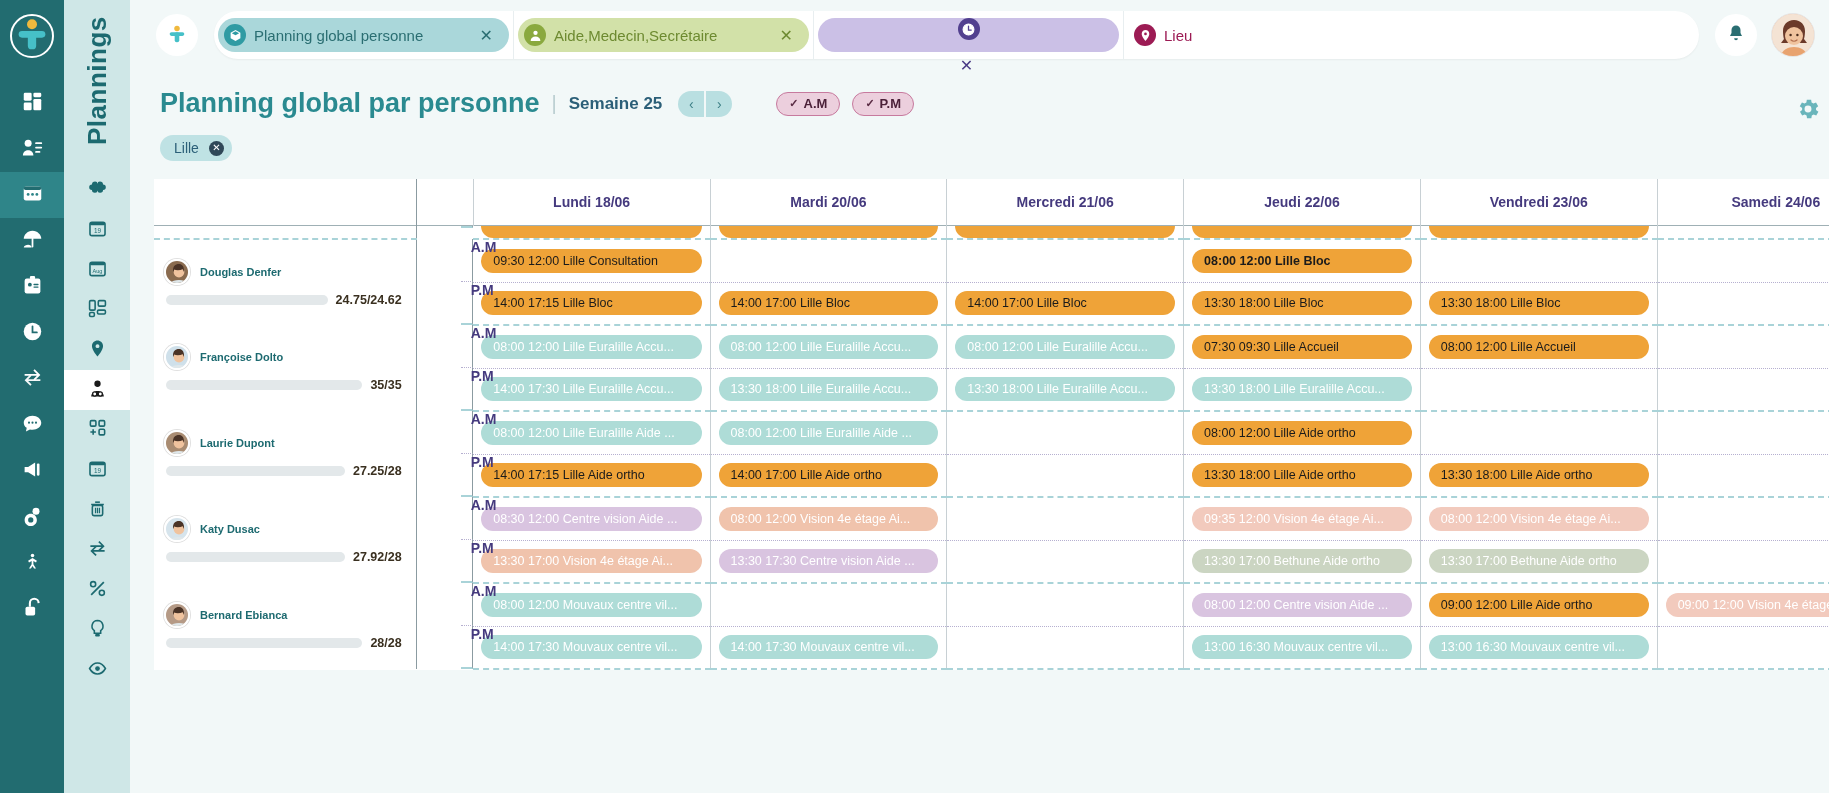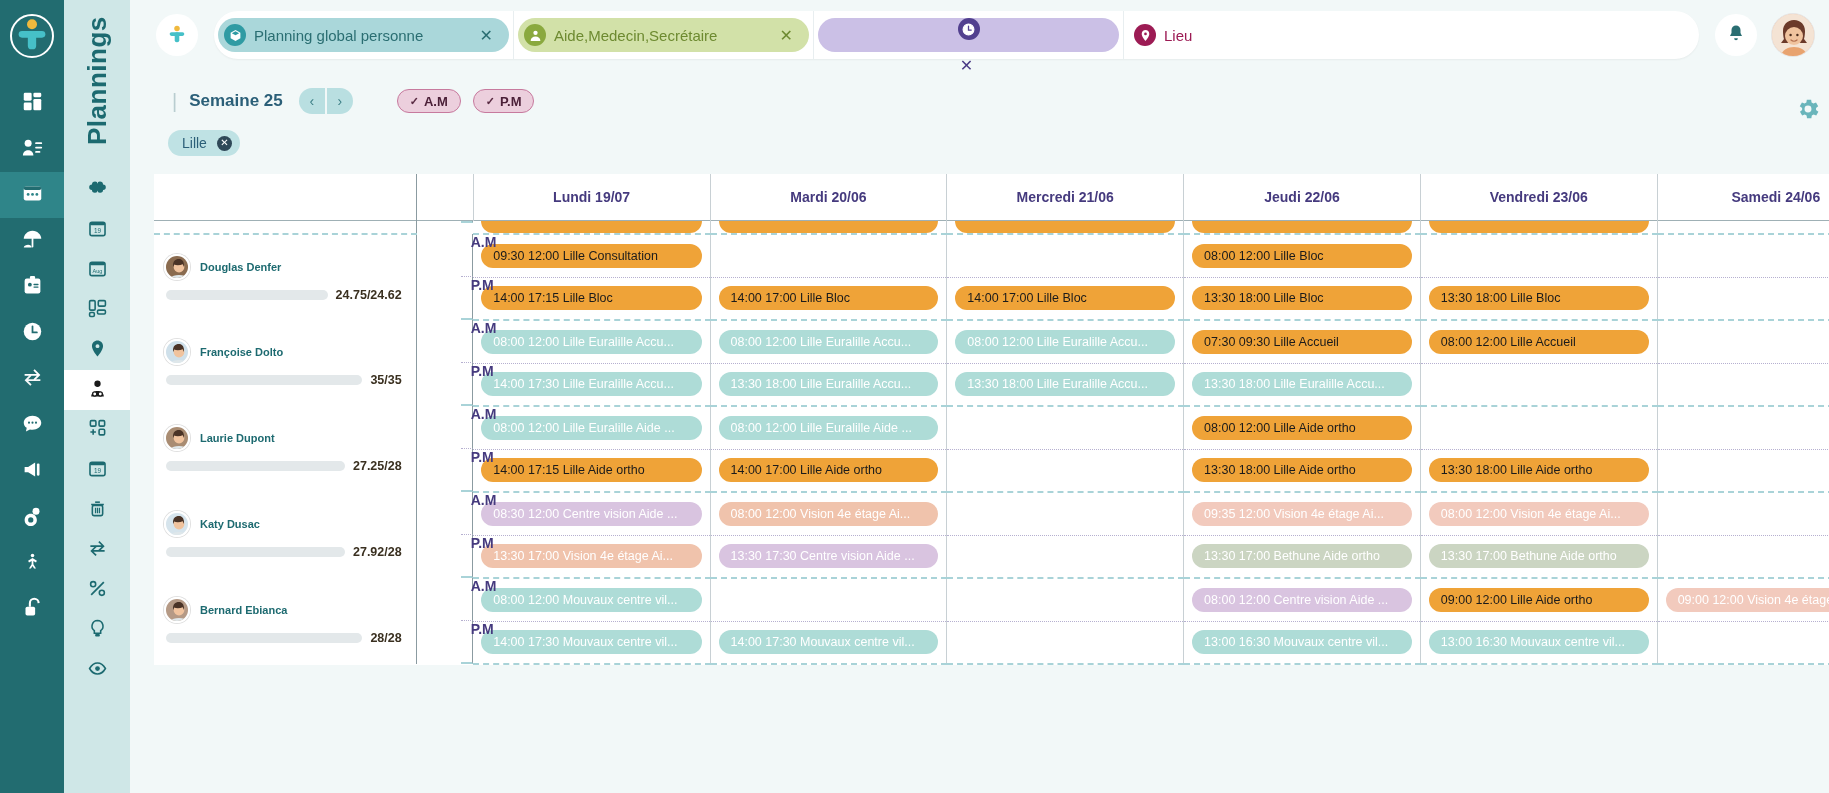--- a/index.html
+++ b/index.html
@@ -148,21 +148,21 @@
   }
   .ampm-btn .ck { font-size: 11px; color: #5a2c44; }
 
   .gear-right {
     position: absolute; right: 8px; top: 96px;
     width: 26px; height: 26px; cursor: pointer;
   }
   .gear-right svg { width: 26px; height: 26px; fill: #6ab5bb; }
 
   
-  .loc-row { padding: 16px 0 0 38px; }
+  .loc-row { padding: 16px 0 0 30px; }
   .loc-tag {
     display: inline-flex; align-items: center; gap: 10px;
     height: 26px; border-radius: 13px; background: #bfe2e4;
     padding: 0 8px 0 14px; cursor: pointer;
   }
   .loc-tag .t { font-size: 14px; color: #2b5f78; }
   .loc-tag .xc {
     width: 15px; height: 15px; border-radius: 50%; background: #2f4858;
     color: #fff; font-size: 10px; display:flex; align-items:center;
     justify-content:center; line-height: 1;
@@ -552,20 +552,21 @@
           <circle cx="22" cy="22" r="9" fill="#f0c39e"></circle>
           <circle cx="18.6" cy="21" r="1.2" fill="#4a2c1c"></circle>
           <circle cx="25.4" cy="21" r="1.2" fill="#4a2c1c"></circle>
           <path d="M19 26c1.6 1.4 4.4 1.4 6 0" stroke="#b5714f" stroke-width="1.3" fill="none" stroke-linecap="round"></path>
           <path d="M8 44c1-7 7-11 14-11s13 4 14 11z" fill="#e8a36f"></path>
         </svg>
       </div>
     </div>
 
     <div class="page-head">
+      <div class="page-title">Planning global par personne</div>
       <div class="sep">|</div>
       <div class="week">Semaine 25</div>
       <div class="navbtns">
         <div class="navbtn prev">‹</div>
         <div class="navbtn next">›</div>
       </div>
       <div class="ampm">
         <div class="ampm-btn">
           <span class="ck">✓</span>
           <span>A.M</span>
@@ -601,21 +602,21 @@
             <col class="c-day">
             <col class="c-day">
           <col class="c-day">
             <col class="c-day">
             <col class="c-day">
         </colgroup>
         <thead>
           <tr>
             <th class="blank"></th>
             <th></th>
-            <th>Lundi 19/07</th>
+            <th>Lundi 18/06</th>
             <th>Mardi 20/06</th>
             <th>Mercredi 21/06</th>
             <th>Jeudi 22/06</th>
             <th>Vendredi 23/06</th>
             <th>Samedi 24/06</th>
           </tr>
         </thead>
         <tbody id="grid-body">
             <tr class="partial">
               <td class="person" rowspan="1"></td>
@@ -654,21 +655,21 @@
                     <span class="bar-val">24.75/24.62</span>
                   </div>
                 </div>
               </td>
               <td class="ampm" style="height: 43px;">A.M</td>
               <td class="day" style="height: 43px;">
                 <div class="ev orange">09:30 12:00 Lille Consultation</div>
               </td>
               <td class="day" style="height: 43px;"></td>
               <td class="day" style="height: 43px;"></td>
-              <td class="day" style="height: 43px;">
+              <td class="day" style="height: 43px; font-weight: bold;">
                 <div class="ev orange">08:00 12:00 Lille Bloc</div>
               </td>
               <td class="day" style="height: 43px;"></td>
               <td class="day" style="height: 43px;"></td>
             </tr>
             <tr class="pm">
               <td class="ampm" style="height: 43px;">P.M</td>
               <td class="day" style="height: 43px;">
                 <div class="ev orange">14:00 17:15 Lille Bloc</div>
               </td>

